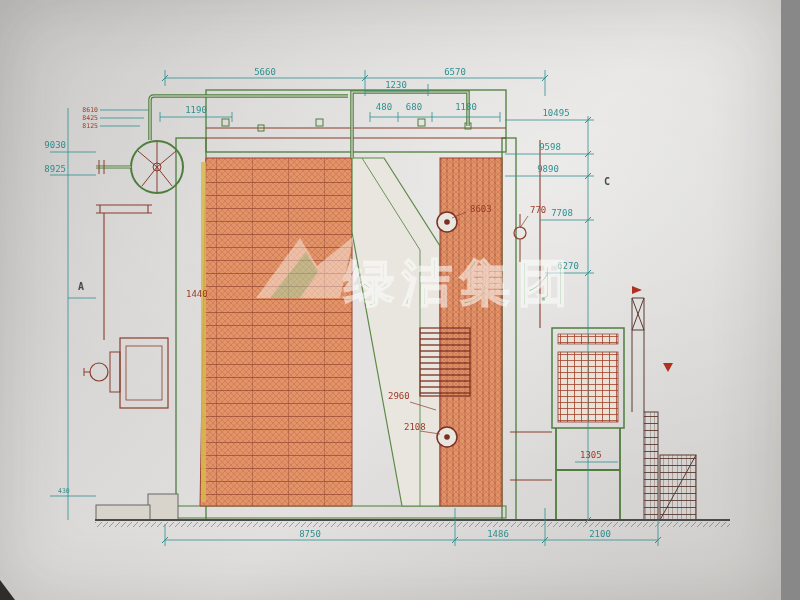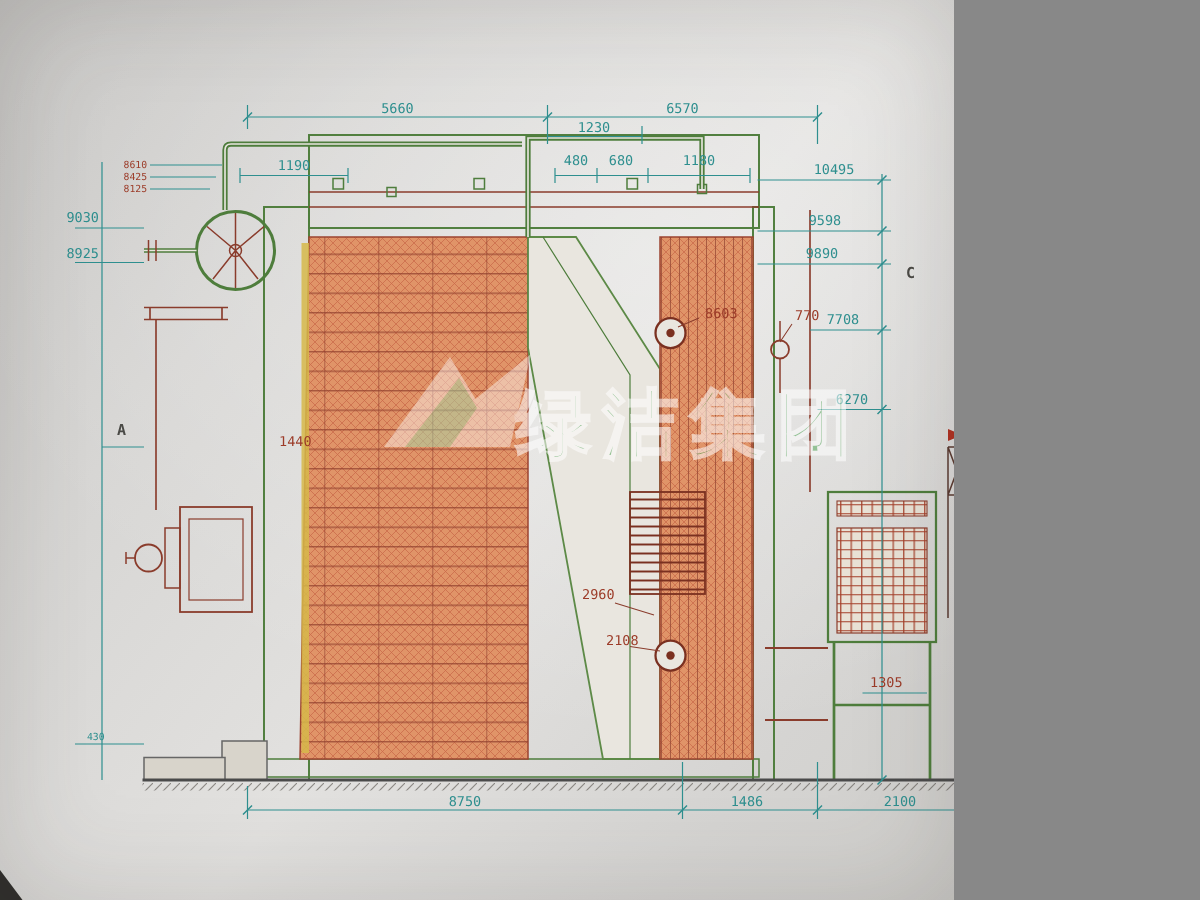--- a/index.html
+++ b/index.html
@@ -1,17 +1,17 @@
 <!DOCTYPE html>
 <html><head>
 <meta charset="utf-8">
 <style>
   html,body{margin:0;padding:0;background:#888;}
   .photo{
-    position:relative;width:636px;height:600px;overflow:hidden;
+    position:relative;width:781px;height:600px;overflow:hidden;
     background:
       radial-gradient(120% 90% at 68% 28%, rgba(255,255,255,.35), rgba(255,255,255,0) 60%),
       linear-gradient(128deg,#c6c5c3 0%, #d7d6d4 28%, #e2e1df 55%, #d5d4d2 82%, #cfcecb 100%);
     font-family:"DejaVu Sans","Liberation Sans",sans-serif;
   }
   .photo::after{content:'';position:absolute;inset:0;pointer-events:none;
     box-shadow:inset 0 0 70px rgba(60,55,50,.18);}
   .corner{position:absolute;left:0;bottom:0;width:0;height:0;
     border-left:15px solid #2e2d2b;border-top:20px solid transparent;}
   svg{position:absolute;left:0;top:0;}

